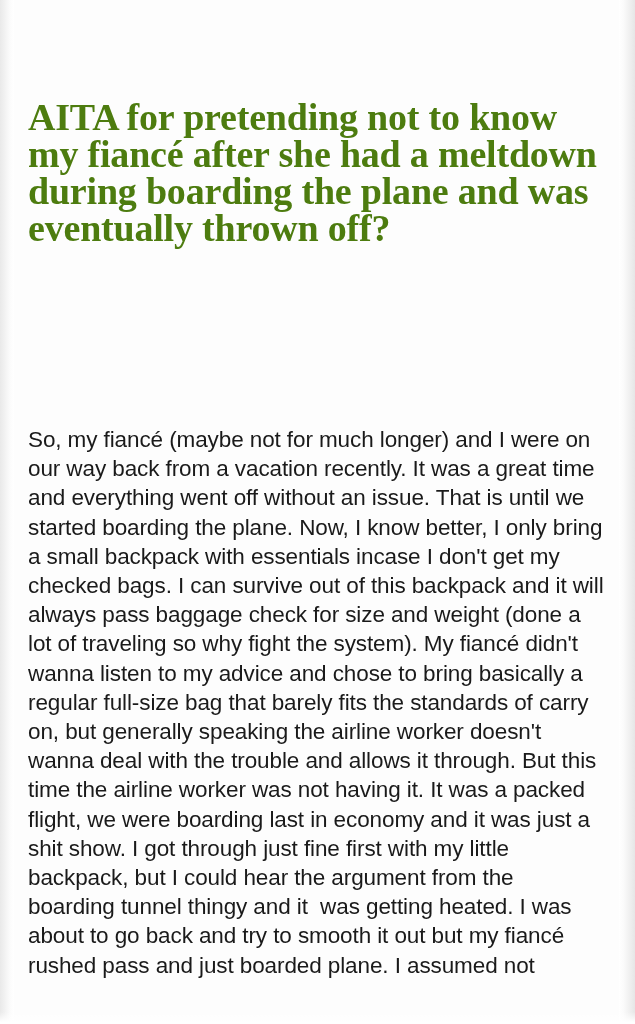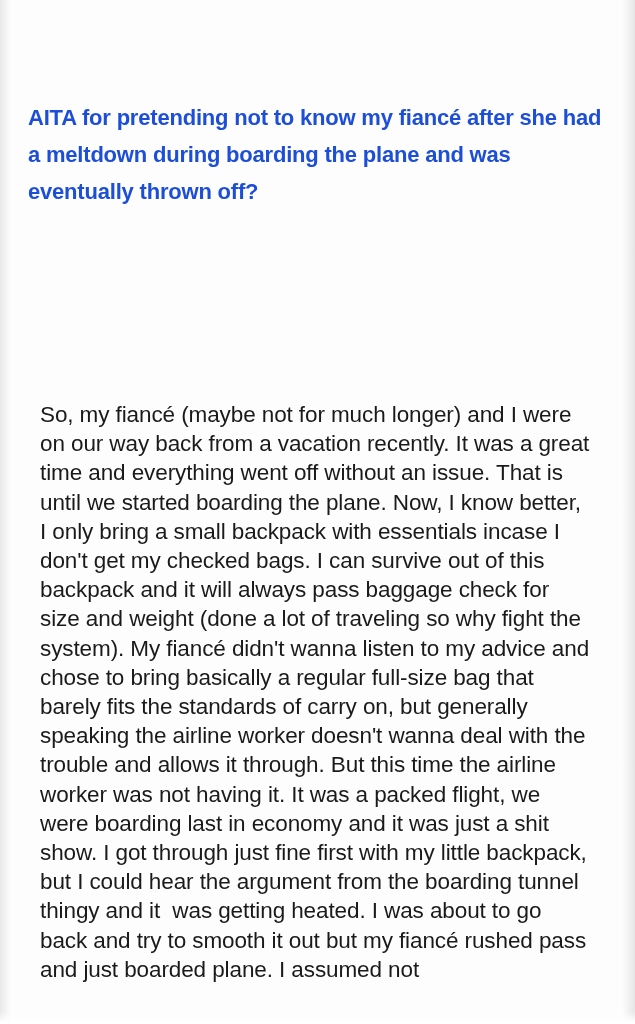--- a/index.html
+++ b/index.html
@@ -36,28 +36,29 @@
   }
   .content {
     position: absolute;
     left: 28px;
     right: 30px;
     top: 0;
   }
   .post-title {
     margin: 0;
     padding-top: 99px;
-    font-size: 22px;
+    font-size: 38px;
     line-height: 37px;
     font-weight: bold;
     letter-spacing: -0.2px;
-    color: #1d4ed8;
+    color: #4d7c0f;
+    font-family: Liberation Serif, serif;
   }
   .post-body {
-    margin: 12px;
+    margin: 0;
     padding-top: 178px;
     font-size: 22.5px;
     line-height: 29.2px;
     font-weight: normal;
     color: #1a1a1a;
     letter-spacing: -0.1px;
     white-space: pre-wrap;
   }
   .fade-bottom {
     position: absolute;

